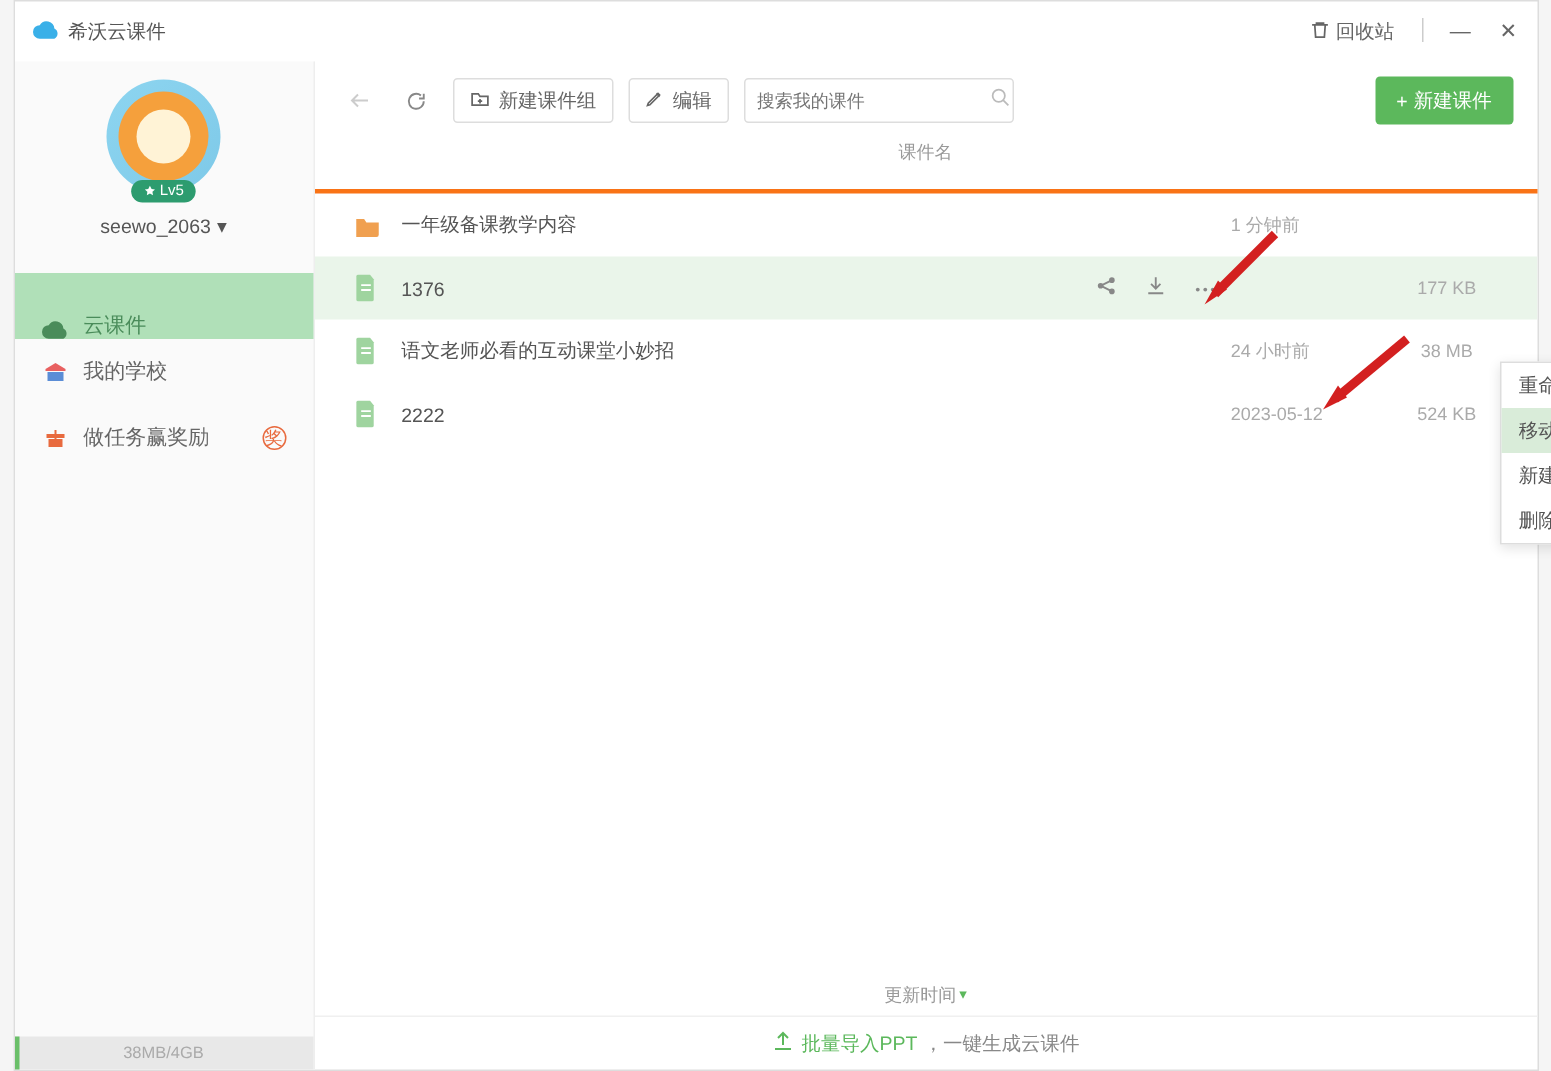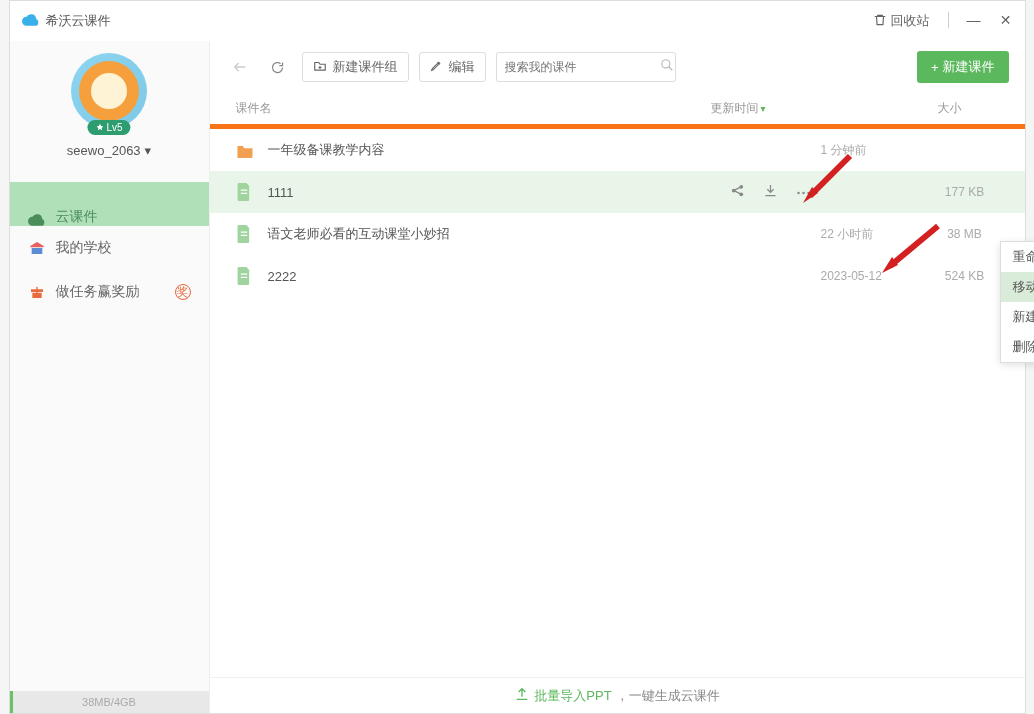--- a/index.html
+++ b/index.html
@@ -31,21 +31,21 @@
 .storage-text { position: relative; z-index:1; }
 .content { flex: 1; display: flex; flex-direction: column; position: relative; }
 .toolbar { height: 52px; display: flex; align-items: center; padding: 0 16px; gap: 10px; }
 .tb-btn { width: 28px; height: 28px; display:flex; align-items:center; justify-content:center; color:#888; cursor:pointer; }
 .tb-btn.disabled { color: #ccc; }
 .tb-box { height: 30px; border: 1px solid #ddd; border-radius: 3px; display:flex; align-items:center; padding: 0 10px; gap:6px; font-size:13px; color:#666; cursor:pointer; }
 .search-box { height: 30px; border: 1px solid #ddd; border-radius: 3px; display:flex; align-items:center; padding: 0 8px; width: 180px; }
 .search-input { border:none; outline:none; flex:1; font-size:12px; color:#999; background:transparent; }
 .search-iconbtn { color:#bbb; }
 .new-btn { margin-left:auto; background:#5cb85c; color:#fff; height:32px; padding:0 14px; border-radius:3px; display:flex; align-items:center; gap:4px; font-size:13px; cursor:pointer; }
-.table-head { height: 36px; display:flex; align-items:center; padding:0 26px; font-size:12px; color:#999; border-bottom:5px solid #f97316; }
+.table-head { height: 36px; display:flex; align-items:center; padding:0 26px; font-size:12px; color:#999; border-bottom:3px solid #f97316;flex-direction:column; }
 .col-name { flex: 0 0 475px; }
 .col-time { flex: 0 0 190px; display:flex; align-items:center; gap:2px; }
 .col-size { flex:1; text-align:center; }
 .rows { flex:1; overflow:auto; position:relative; }
 .row { height: 42px; display:flex; align-items:center; padding:0 26px; font-size:13px; color:#555; cursor:pointer; }
 .row.hovered { background:#eaf5ea; }
 .file-icon { width:18px; margin-right:14px; display:flex; }
 .folder-glyph { color:#f0a050; }
 .file-glyph { color:#9fd49f; }
 .row-name { flex: 0 0 443px; }
@@ -204,21 +204,21 @@
           <span class="row-size"></span>
         </div>
 
         <div class="row hovered">
           <span class="file-icon file-glyph">
               <svg width="16" height="18" viewBox="0 0 24 28">
                 <path fill="currentColor" d="M4 0h12l4 5v21a2 2 0 01-2 2H4a2 2 0 01-2-2V2a2 2 0 012-2z"></path>
                 <path fill="#fff" d="M7 10h10v2H7zm0 5h10v2H7z"></path>
               </svg>
             </span>
-          <span class="row-name">1111</span>
+          <span class="row-name">1376</span>
           <span class="row-actions">
             <span><svg width="15" height="15" viewBox="0 0 24 24">
                   <circle cx="6" cy="12" r="3" fill="currentColor"></circle>
                   <circle cx="18" cy="6" r="3" fill="currentColor"></circle>
                   <circle cx="18" cy="18" r="3" fill="currentColor"></circle>
                   <path stroke="currentColor" stroke-width="2" d="M8 11l8-4M8 13l8 4"></path>
                 </svg></span>
             <span><svg width="15" height="15" viewBox="0 0 24 24">
                   <path fill="none" stroke="currentColor" stroke-width="2" d="M12 3v12m-5-5l5 5 5-5M4 20h16"></path>
                 </svg></span>
@@ -234,21 +234,21 @@
 
         <div class="row">
           <span class="file-icon file-glyph">
               <svg width="16" height="18" viewBox="0 0 24 28">
                 <path fill="currentColor" d="M4 0h12l4 5v21a2 2 0 01-2 2H4a2 2 0 01-2-2V2a2 2 0 012-2z"></path>
                 <path fill="#fff" d="M7 10h10v2H7zm0 5h10v2H7z"></path>
               </svg>
             </span>
           <span class="row-name">语文老师必看的互动课堂小妙招</span>
           <span class="row-actions"></span>
-          <span class="row-time">22 小时前</span>
+          <span class="row-time">24 小时前</span>
           <span class="row-size">38 MB</span>
         </div>
 
         <div class="row">
           <span class="file-icon file-glyph">
               <svg width="16" height="18" viewBox="0 0 24 28">
                 <path fill="currentColor" d="M4 0h12l4 5v21a2 2 0 01-2 2H4a2 2 0 01-2-2V2a2 2 0 012-2z"></path>
                 <path fill="#fff" d="M7 10h10v2H7zm0 5h10v2H7z"></path>
               </svg>
             </span>

